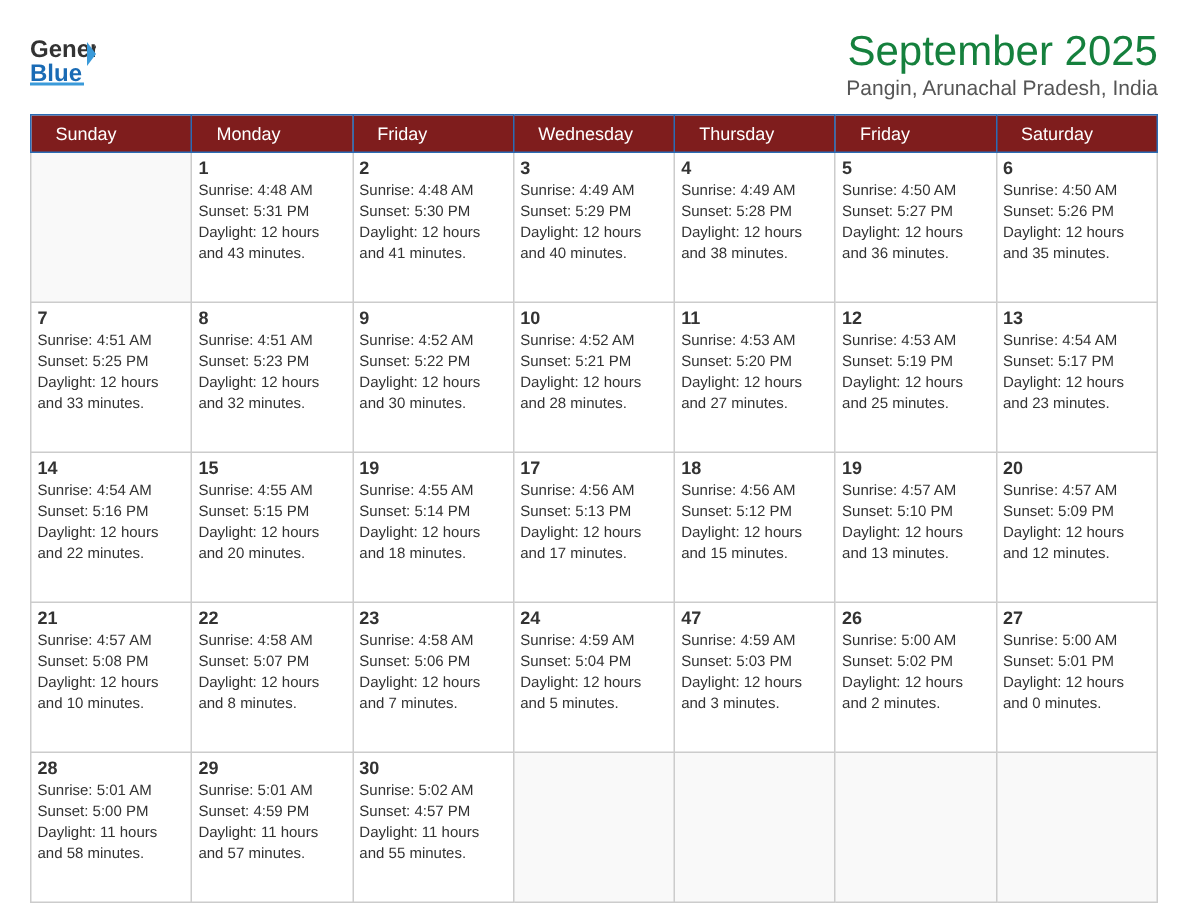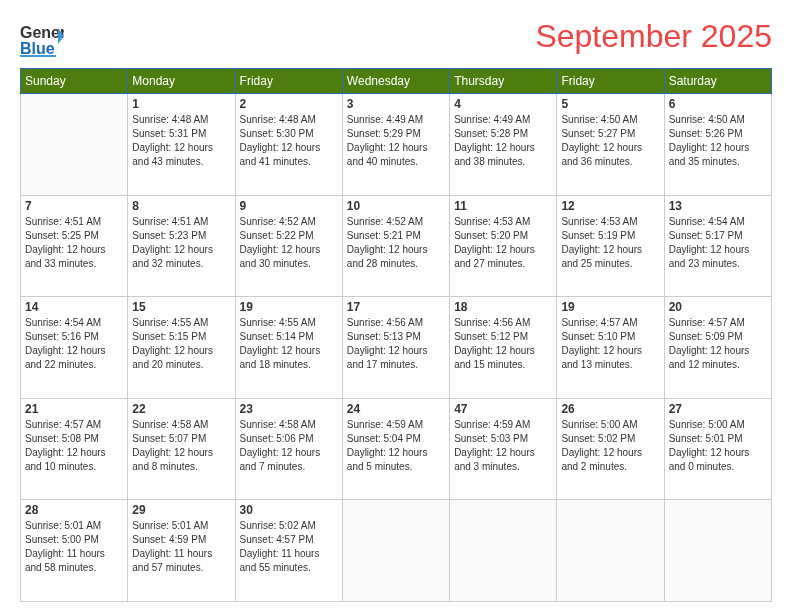--- a/index.html
+++ b/index.html
@@ -25,39 +25,39 @@
     }
     .logo {
       display: flex;
       flex-direction: column;
       align-items: flex-start;
     }
     .title-block {
       text-align: right;
     }
     .title-block h1 {
-      font-size: 32px;
+      font-size: 28px;
       font-weight: normal;
-      color: #ef4444;
+      color: #15803d;
     }
     .title-block h2 {
       font-size: 14px;
       font-weight: normal;
       color: #555;
     }
     .calendar {
       width: 100%;
       border-collapse: collapse;
       flex: 1;
       font-size: 10px;
     }
     .calendar th {
-      background: #4d7c0f;
+      background: #7f1d1d;
       color: #fff;
-      padding: 5px 4px;
+      padding: 5px 16px;
       text-align: left;
       font-size: 12px;
       font-weight: normal;
       border: 1px solid #2a6cb5;
     }
     .calendar td {
       border: 1px solid #ccc;
       padding: 3px 4px;
       vertical-align: top;
       width: 14.28%;
@@ -89,20 +89,21 @@
         <svg width="44" height="40" viewBox="0 0 44 40">
           <text x="0" y="20" font-size="16" font-weight="bold" fill="#333" font-family="Arial">General</text>
           <text x="0" y="36" font-size="16" font-weight="bold" fill="#1a6bb5" font-family="Arial">Blue</text>
           <polygon points="38,10 44,18 38,26" fill="#3a9ad9"></polygon>
           <line x1="0" y1="38" x2="36" y2="38" stroke="#3a9ad9" stroke-width="2"></line>
         </svg>
       </div>
     </div>
     <div class="title-block">
       <h1>September 2025</h1>
+      <h2>Pangin, Arunachal Pradesh, India</h2>
     </div>
   </div>
 
   <table class="calendar">
     <thead>
       <tr>
         <th>Sunday</th>
         <th>Monday</th>
         <th>Friday</th>
         <th>Wednesday</th>

